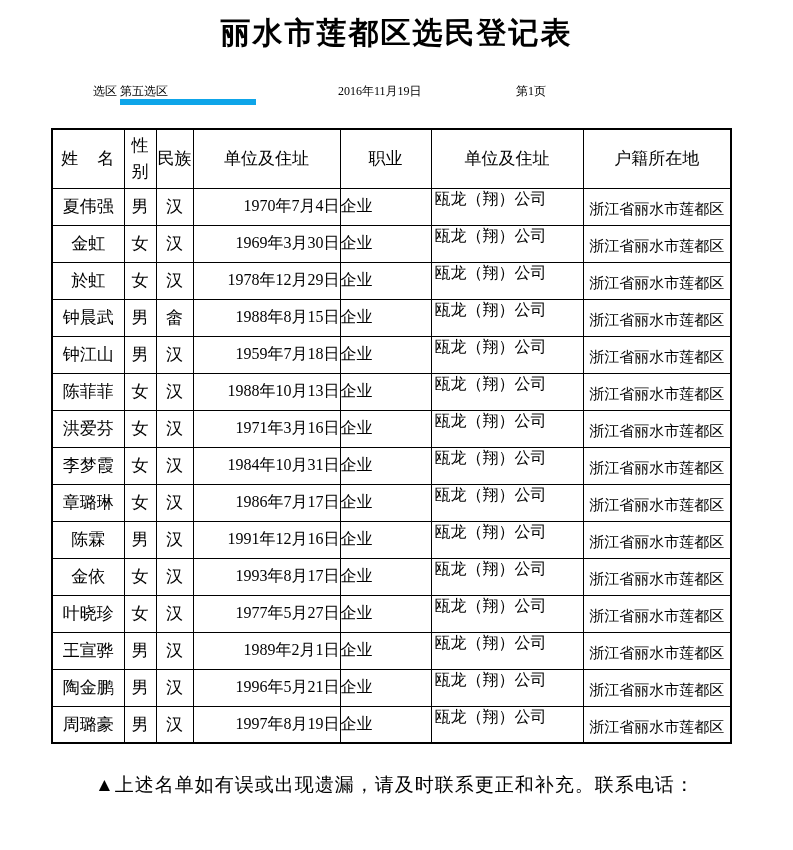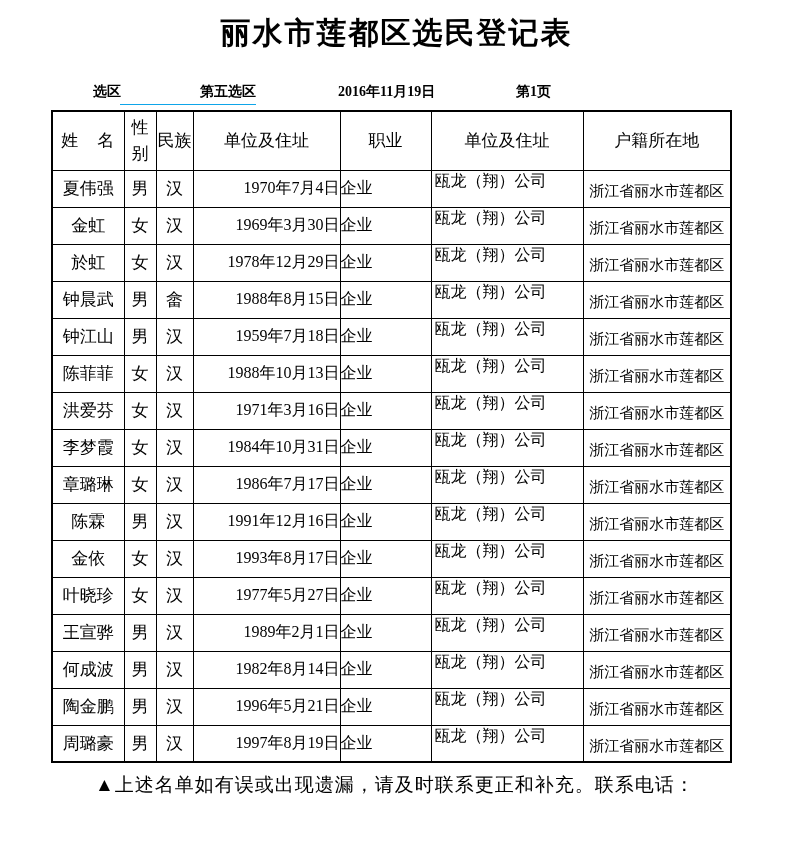--- a/index.html
+++ b/index.html
@@ -21,36 +21,35 @@
     top: 13px; left: 0; width: 100%;
     margin: 0;
     text-align: center;
     font-size: 30px;
     font-weight: bold;
     letter-spacing: 2px;
   }
   .info-line {
     position: absolute;
     top: 83px; left: 0; width: 100%; height: 23px;
-    font-size: 14px;
-    font-weight: bold;
+    font-size: 12px;
   }
   .precinct-label { position: absolute; left: 93px; top: 0; }
   .precinct-value {
     position: absolute; left: 120px; top: 0;
     width: 136px; height: 22px;
-    text-align: right;
-    border-bottom: 1px solid #0ea5e9;
+    text-align: left;
+    border-bottom: 6px solid #0ea5e9;
   }
   .date-text { position: absolute; left: 338px; top: 0; }
   .page-number { position: absolute; left: 516px; top: 0; }
 
   table.roster {
     position: absolute;
-    top: 110px; left: 51px;
+    top: 128px; left: 51px;
     border-collapse: collapse;
     table-layout: fixed;
     border: 2px solid #000;
   }
   .roster th, .roster td {
     border: 1px solid #000;
     padding: 0;
     overflow: hidden;
   }
   .roster thead tr { height: 59px; }
@@ -241,29 +240,20 @@
         <tr>
         <td class="cell-name">王宣骅</td>
         <td class="cell-gender">男</td>
         <td class="cell-ethnicity">汉</td>
         <td class="cell-dob">1989年2月1日</td>
         <td class="cell-occupation">企业</td>
         <td class="cell-unit">瓯龙（翔）公司</td>
         <td class="cell-residence">浙江省丽水市莲都区</td>
       </tr>
         <tr>
-        <td class="cell-name">何成波</td>
-        <td class="cell-gender">男</td>
-        <td class="cell-ethnicity">汉</td>
-        <td class="cell-dob">1982年8月14日</td>
-        <td class="cell-occupation">企业</td>
-        <td class="cell-unit">瓯龙（翔）公司</td>
-        <td class="cell-residence">浙江省丽水市莲都区</td>
-      </tr>
-        <tr>
         <td class="cell-name">陶金鹏</td>
         <td class="cell-gender">男</td>
         <td class="cell-ethnicity">汉</td>
         <td class="cell-dob">1996年5月21日</td>
         <td class="cell-occupation">企业</td>
         <td class="cell-unit">瓯龙（翔）公司</td>
         <td class="cell-residence">浙江省丽水市莲都区</td>
       </tr>
         <tr>
         <td class="cell-name">周璐豪</td>

